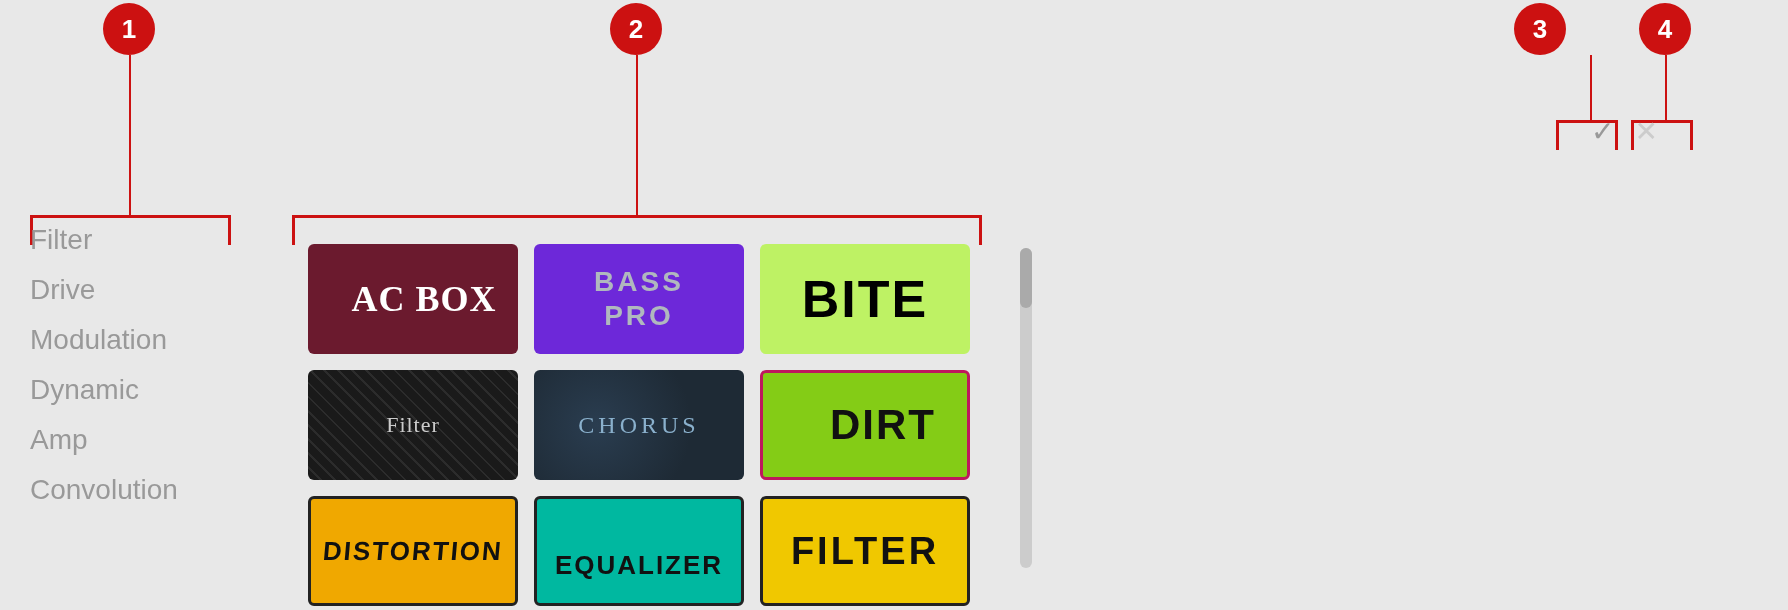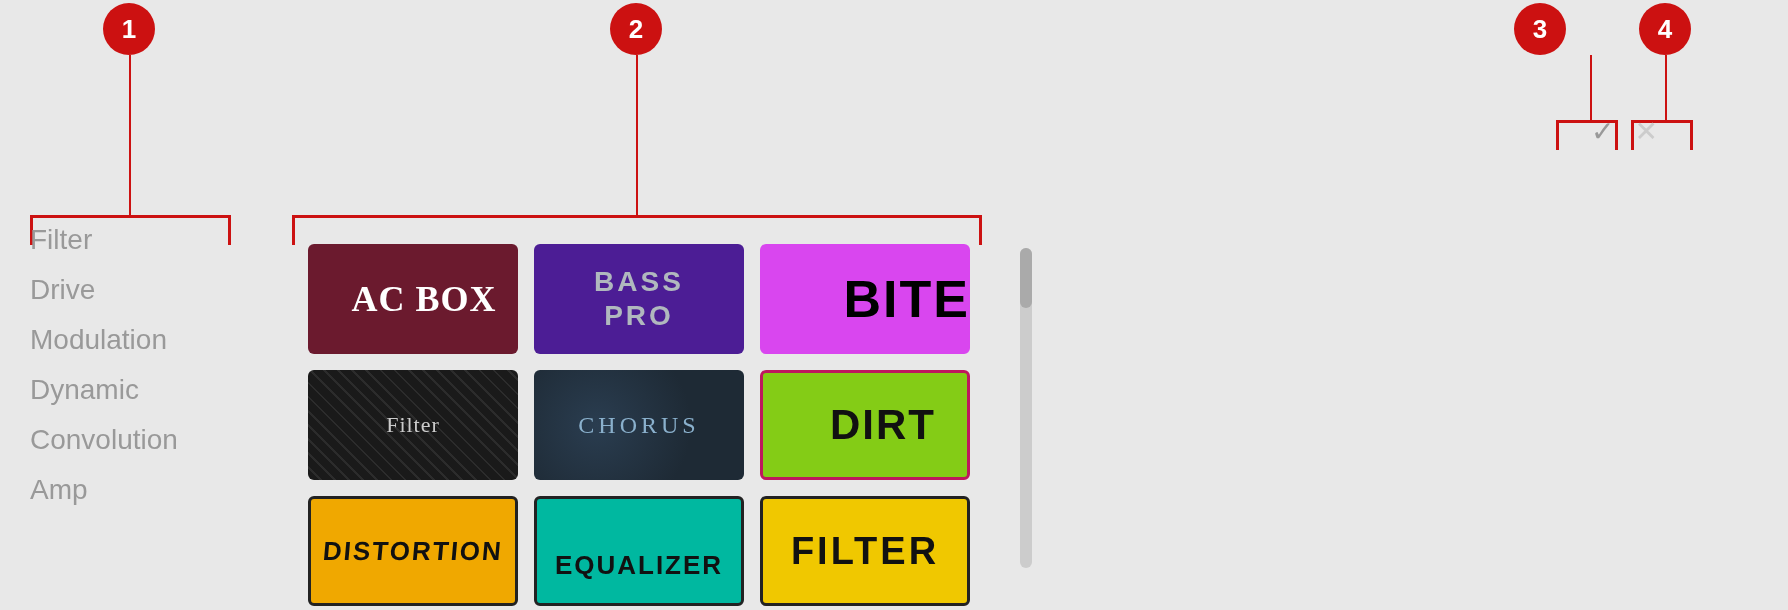--- a/index.html
+++ b/index.html
@@ -72,36 +72,35 @@
     .effect-ac-box .label {
       color: white;
       font-size: 36px;
       font-weight: bold;
       font-family: serif;
       letter-spacing: 1px;
     }
 
     
     .effect-bass-pro {
-      background: #4c1d95;
+      background: #6d28d9;
     }
     .effect-bass-pro .label {
       color: #b0b8be;
       font-size: 28px;
       font-weight: bold;
       font-family: Arial, sans-serif;
       letter-spacing: 3px;
       text-align: center;
       line-height: 1.2;
     }
 
     
     .effect-bite {
-      background: #d946ef;
-      justify-content: flex-end;
+      background: #bef264;
     }
     .effect-bite .label {
       color: black;
       font-size: 52px;
       font-weight: 900;
       font-family: Impact, Arial, sans-serif;
       letter-spacing: 2px;
     }
 
     
@@ -424,24 +423,24 @@
   <div class="sidebar-item">
     <span>Drive</span>
   </div>
   <div class="sidebar-item">
     <span>Modulation</span>
   </div>
   <div class="sidebar-item">
     <span>Dynamic</span>
   </div>
   <div class="sidebar-item">
+    <span>Amp</span>
+  </div>
+  <div class="sidebar-item">
     <span>Convolution</span>
-  </div>
-  <div class="sidebar-item">
-    <span>Amp</span>
   </div>
 </div>
 
 <div style="position:absolute; left:292px; top:228px; width:720px;">
   <div class="effects-grid">
 
     <div class="effect-box effect-ac-box">
       <span class="label">AC BOX</span>
     </div>
 

